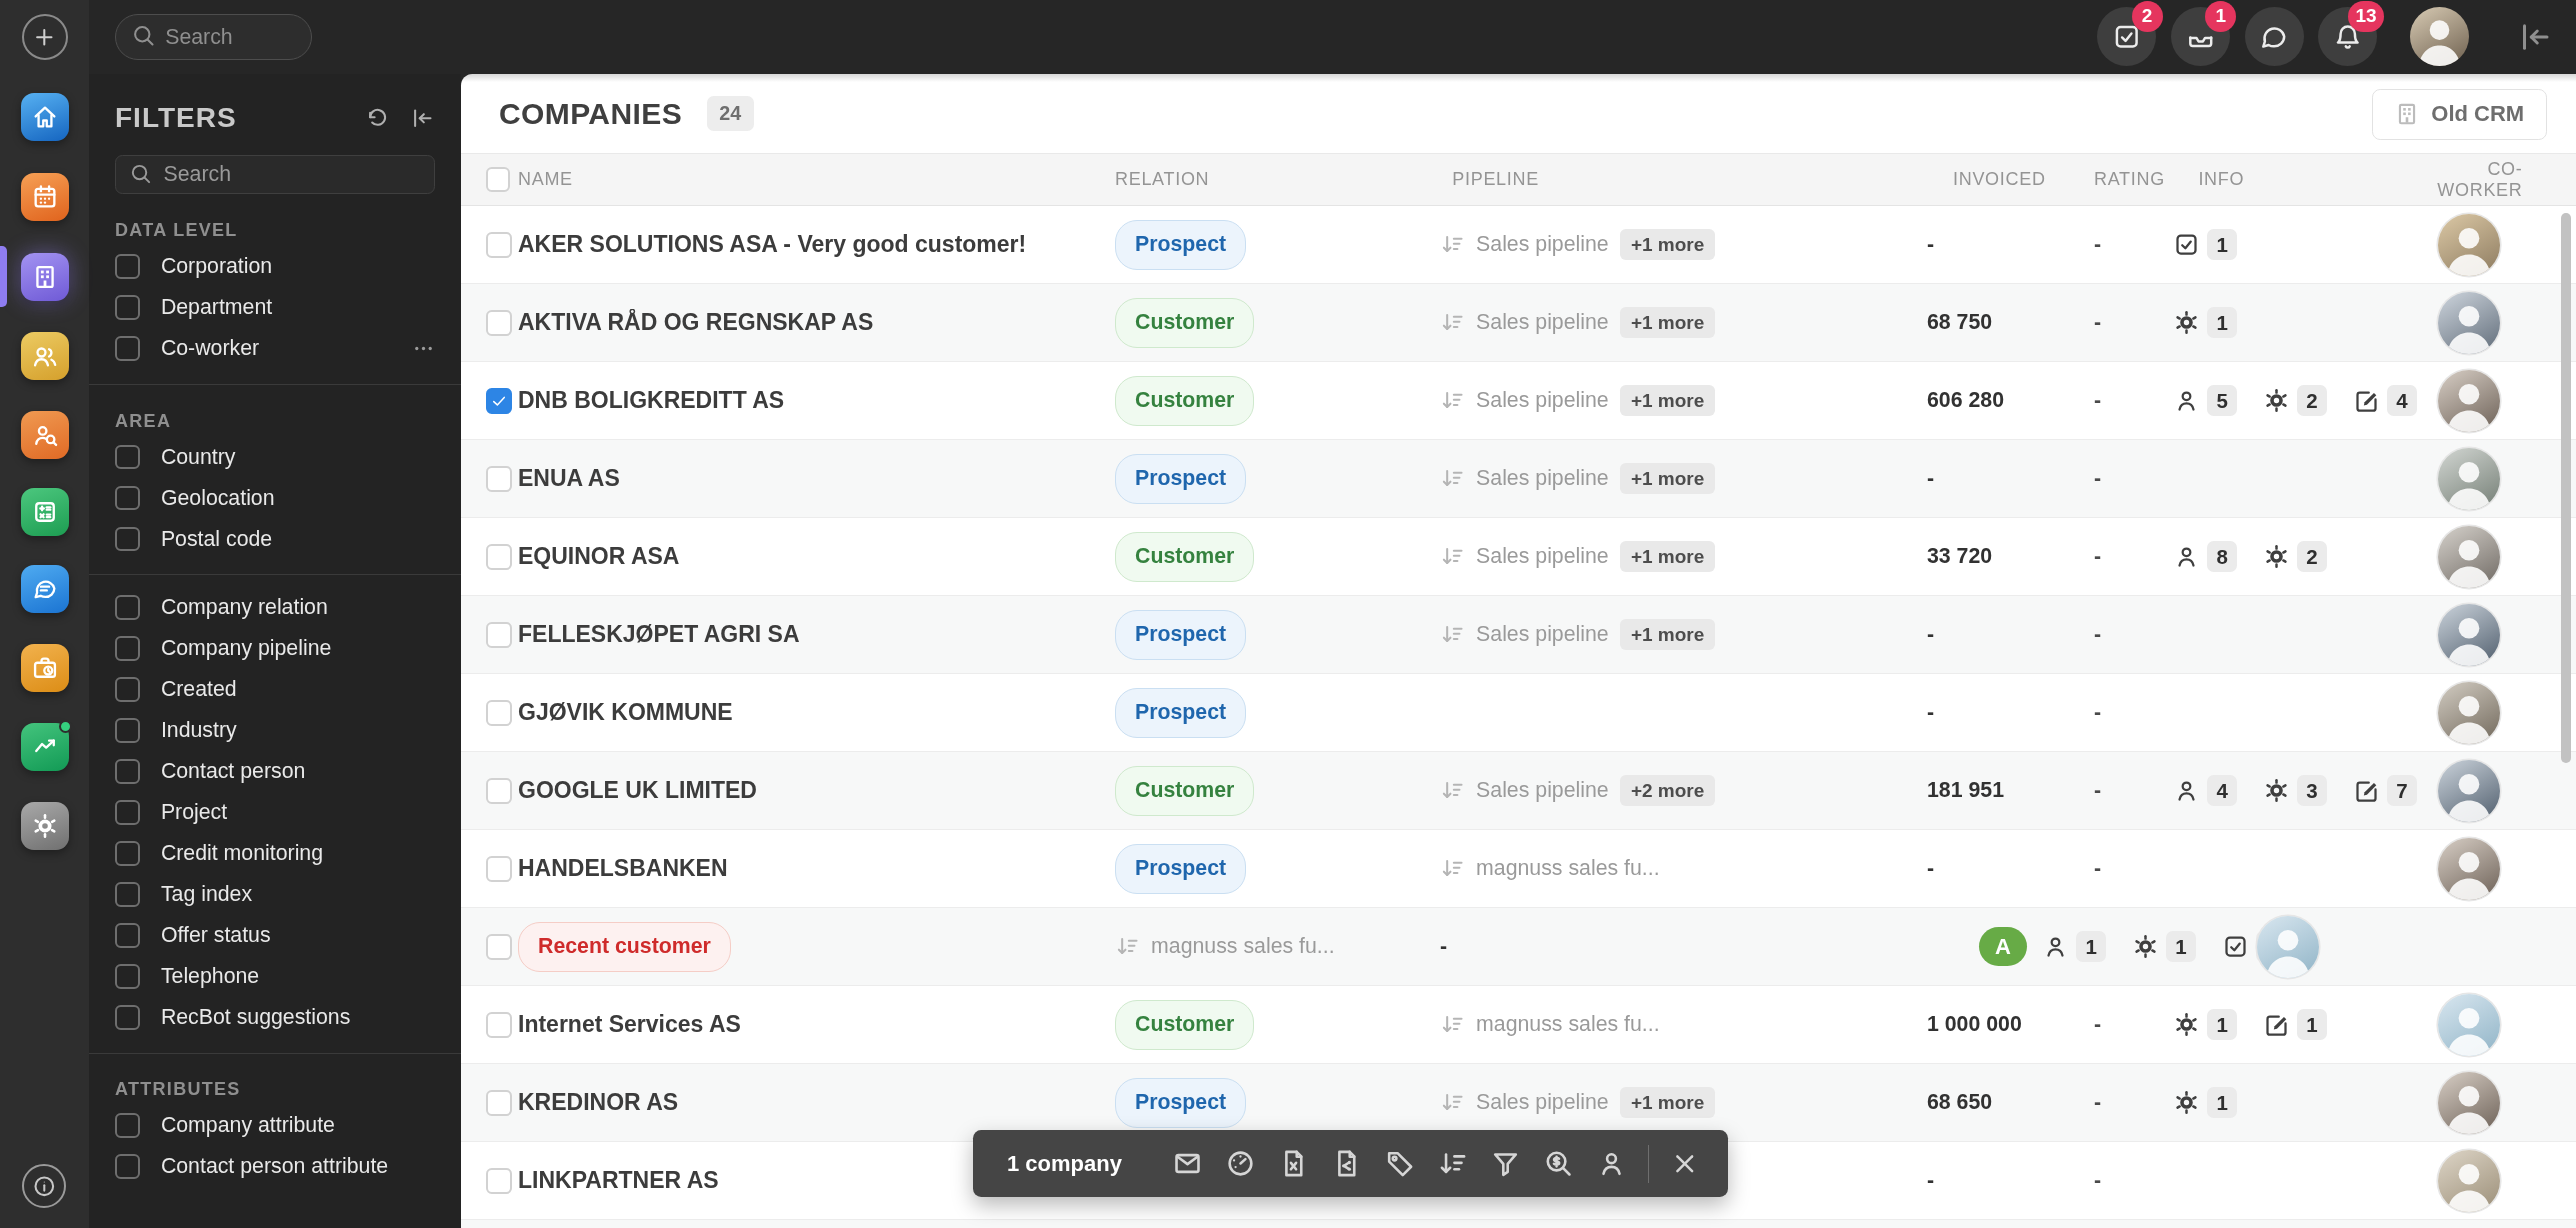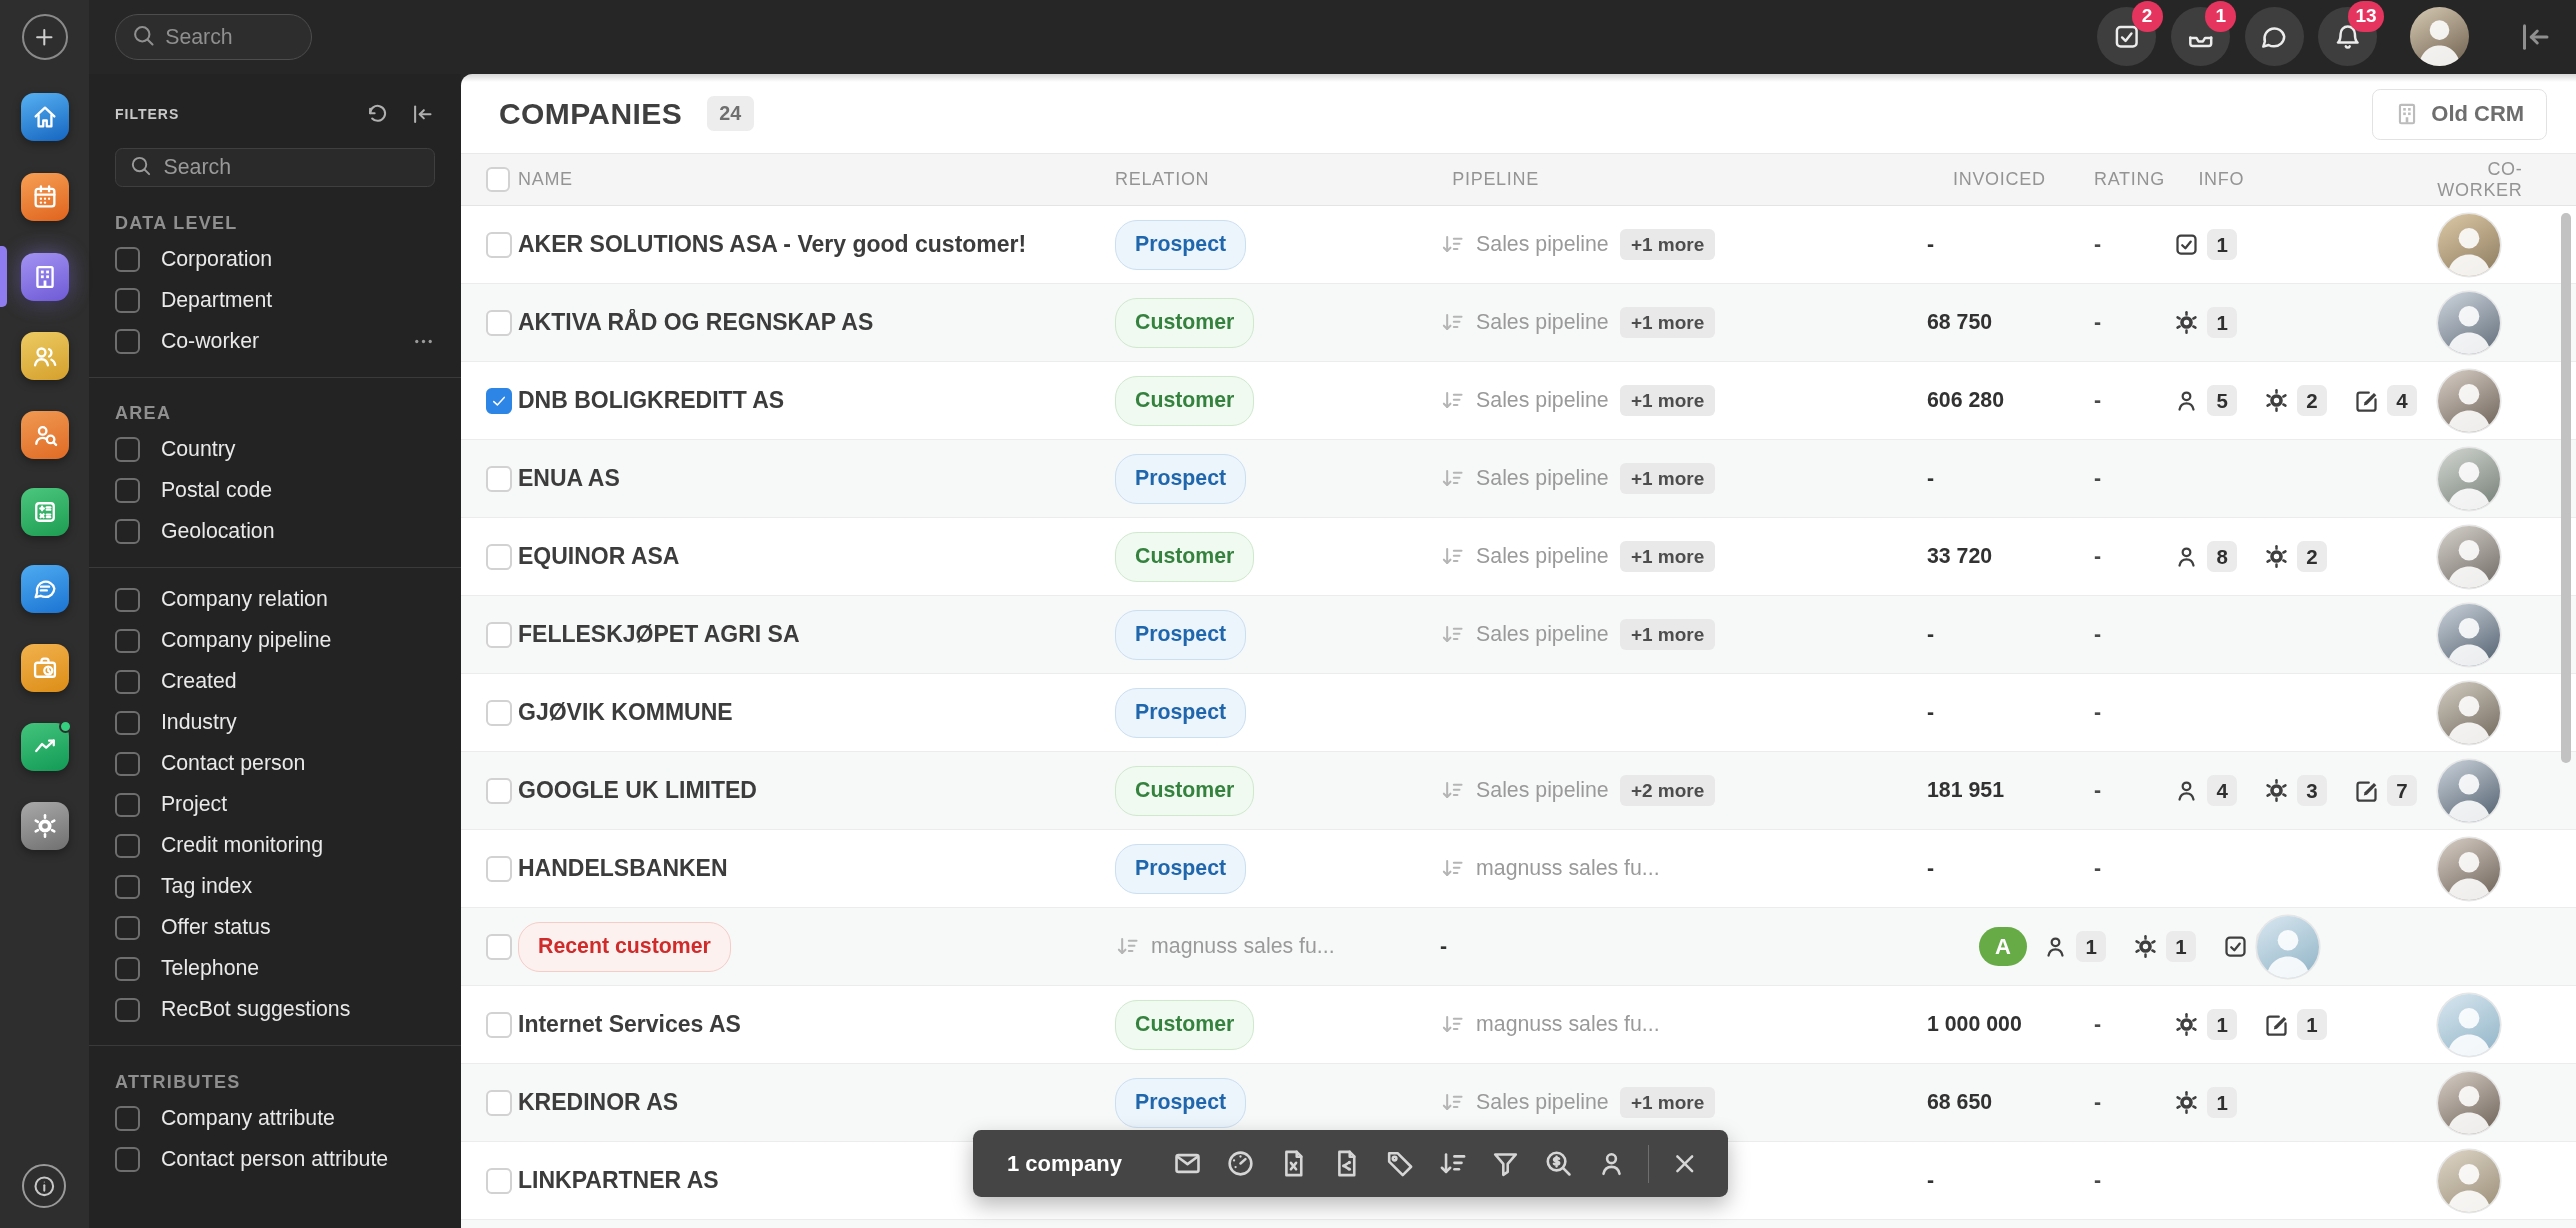--- a/index.html
+++ b/index.html
@@ -35,21 +35,21 @@
   .rail-item.active::before { content:""; position:absolute; left:0; top:-6.6px; width:7.4px; height:61px;
     background:#8f7df0; border-radius:0 4.9px 4.9px 0; }
   .rail-item.active .tile { box-shadow:0 0 21.3px rgba(160,140,255,.45), 0 3.3px 8.2px rgba(0,0,0,.35); }
   .rail-info { position:absolute; left:22px; bottom:19.7px; width:44px; height:44px; border-radius:50%;
     border:2.5px solid #9a9a9a; color:#c7c7c7; display:flex; align-items:center; justify-content:center; }
 
   
   .fpanel { position:absolute; left:89px; top:74px; bottom:0; width:372px; background:#232323;
     padding:28px 26px 0 26px; z-index:2; overflow:hidden; }
   .fhead { display:flex; align-items:center; color:#b9b9b9; }
-  .fhead .ftitle { font-size:14px; font-weight:700; letter-spacing:1px; color:#c9c9c9; }
+  .fhead .ftitle { font-size:28px; font-weight:700; letter-spacing:1px; color:#c9c9c9; }
   .fhead .sp { flex:1; }
   .fico { color:#b0b0b0; margin-left:21.3px; cursor:pointer; display:flex; }
   .fsearch { margin-top:21.3px; height:39px; border:1.6px solid #3f3f3f; background:#2a2a2a; border-radius:7.4px;
     display:flex; align-items:center; padding:0 13px; gap:11.5px; color:#9a9a9a; }
   .fsearch input { background:transparent; border:none; outline:none; color:#cfcfcf; font-size:21.3px;
     width:246px; font-family:inherit; }
   .fsearch input::placeholder { color:#9a9a9a; }
   .fsec-label { margin-top:26px; margin-bottom:4.9px; font-size:18px; font-weight:700; letter-spacing:1.3px;
     color:#8f8f8f; }
   .fitem { height:41px; display:flex; align-items:center; cursor:pointer; }
@@ -367,25 +367,25 @@
         </span>
       </div>
       <div class="fdivider"></div>
       <div class="fsec-label">AREA</div>
       <div class="fitem">
         <span class="fcb"></span>
       <span class="flabel">Country</span>
       </div>
       <div class="fitem">
         <span class="fcb"></span>
+      <span class="flabel">Geolocation</span>
+      </div>
+      <div class="fitem">
+        <span class="fcb"></span>
       <span class="flabel">Postal code</span>
-      </div>
-      <div class="fitem">
-        <span class="fcb"></span>
-      <span class="flabel">Geolocation</span>
       </div>
       <div class="fdivider"></div>
       <div class="fgap"></div>
       <div class="fitem">
         <span class="fcb"></span>
       <span class="flabel">Company relation</span>
       </div>
       <div class="fitem">
         <span class="fcb"></span>
       <span class="flabel">Company pipeline</span>

